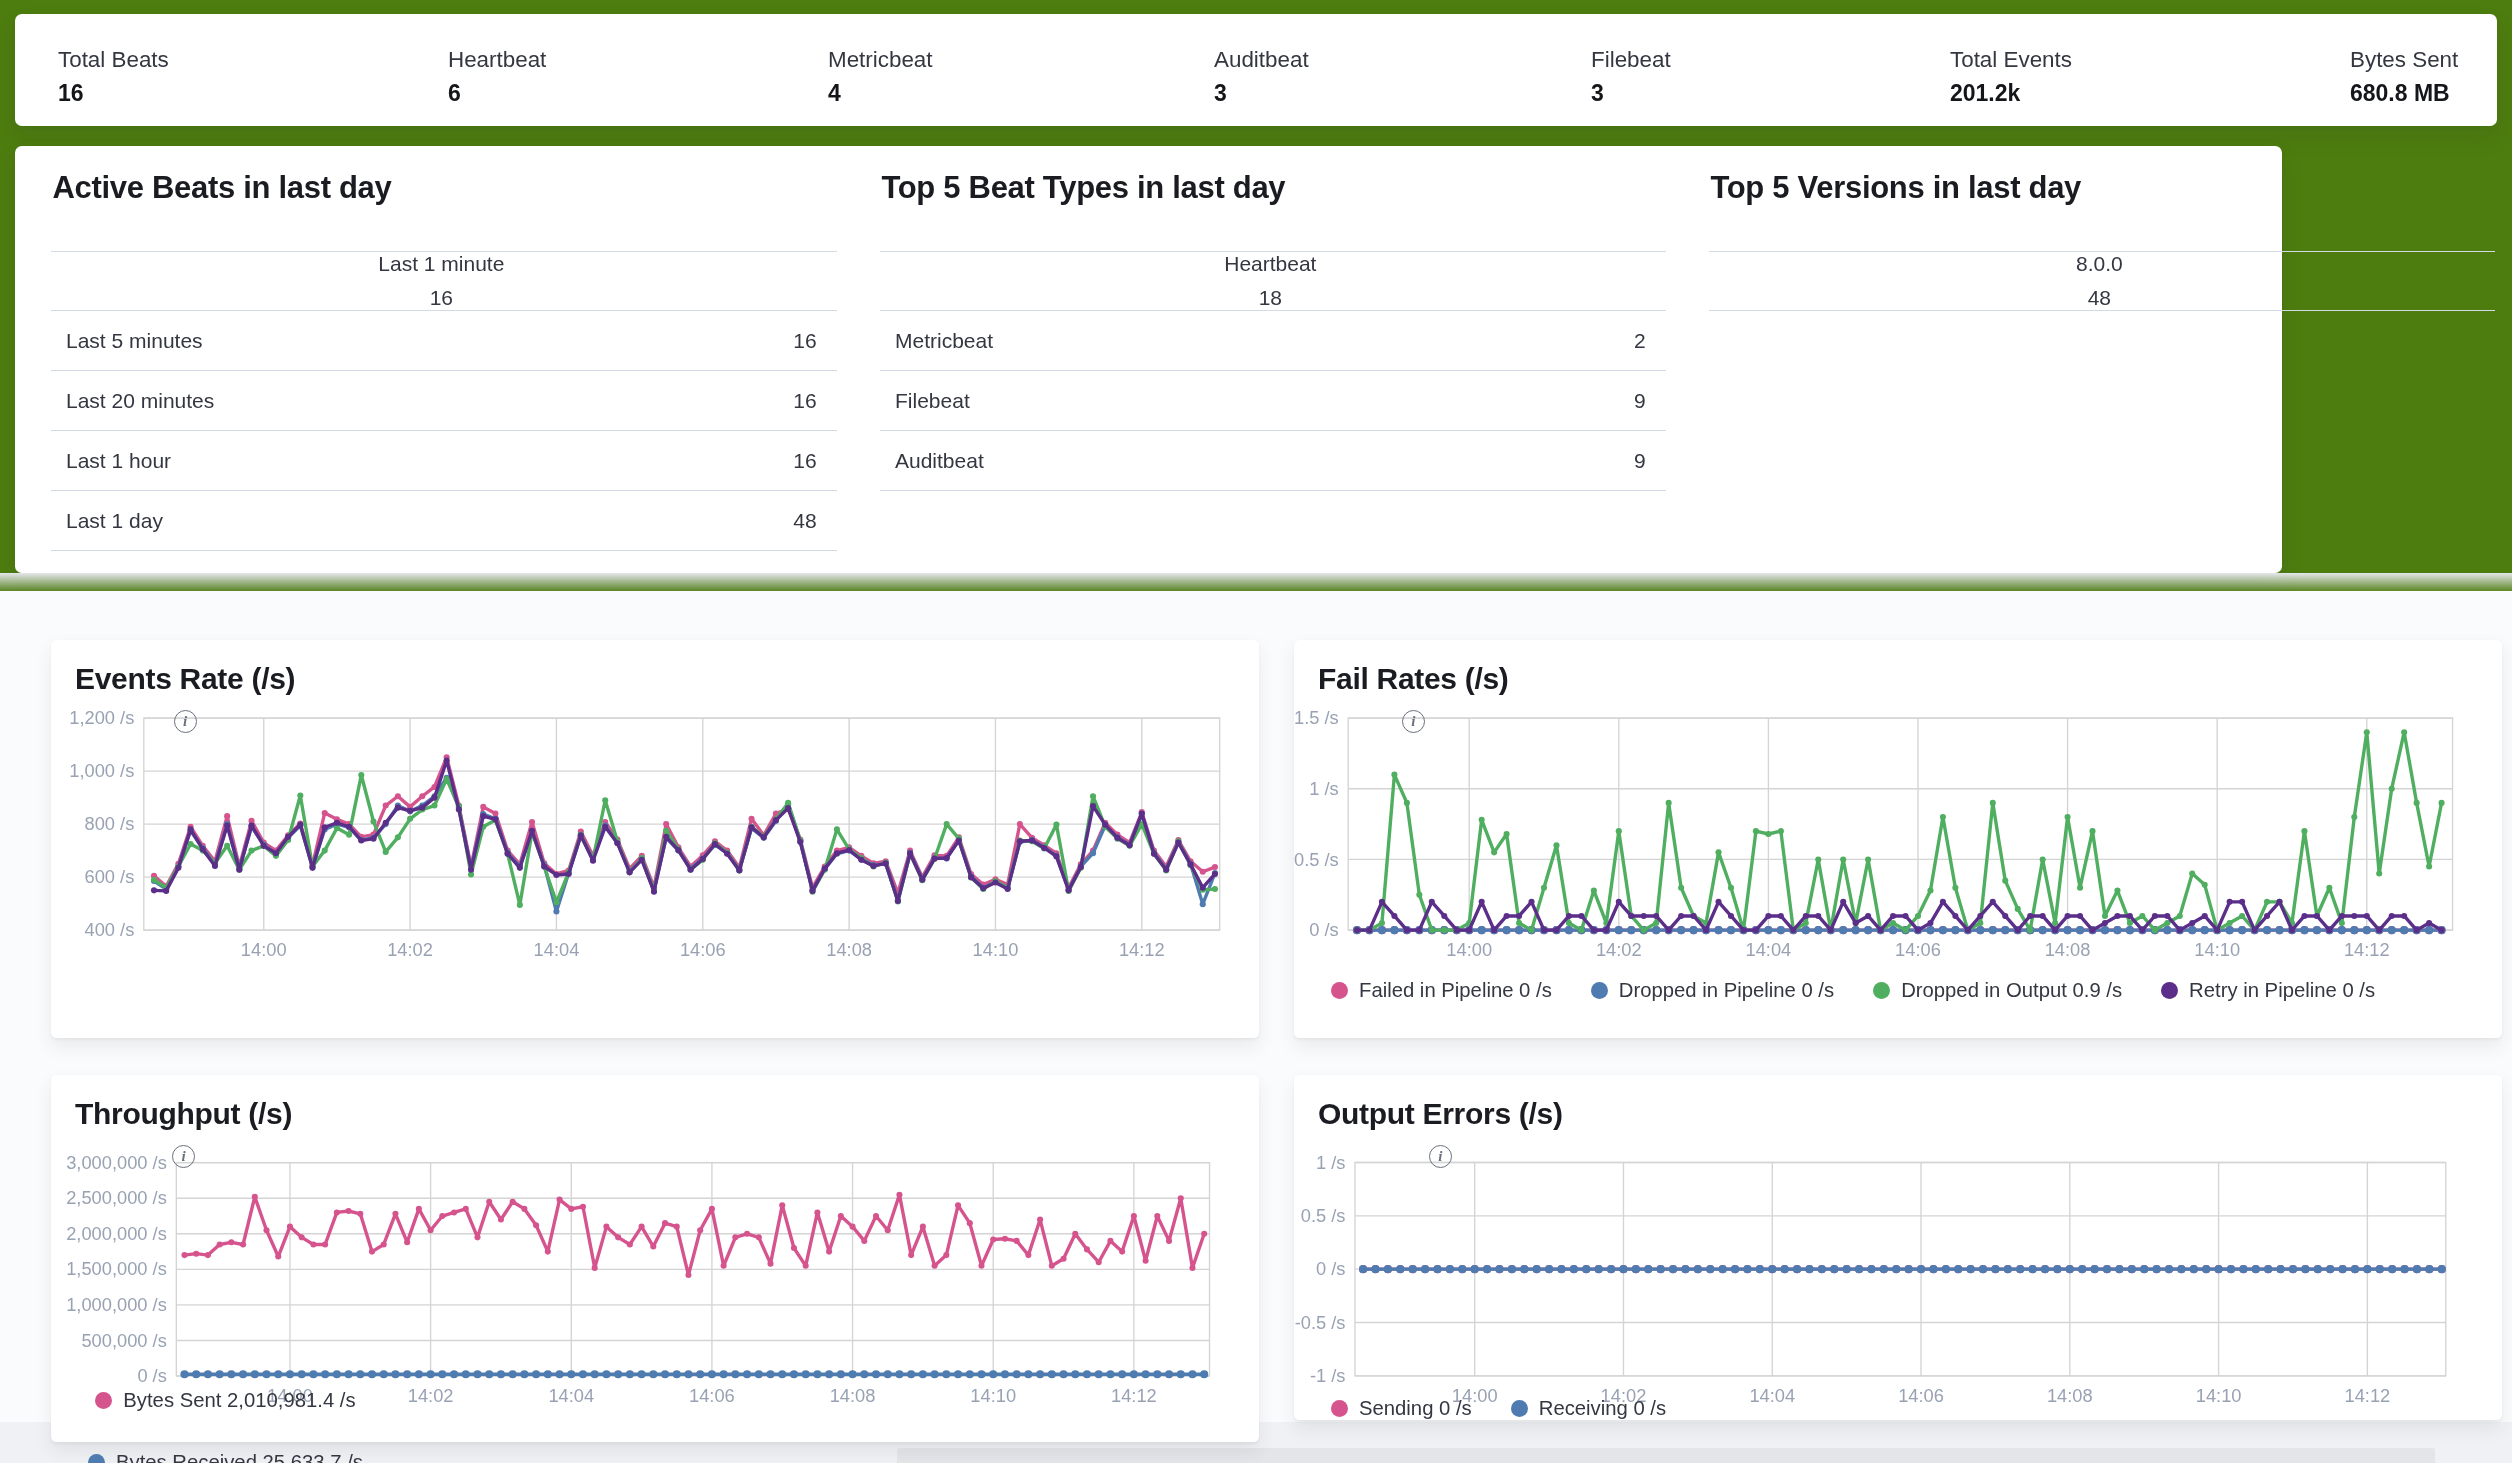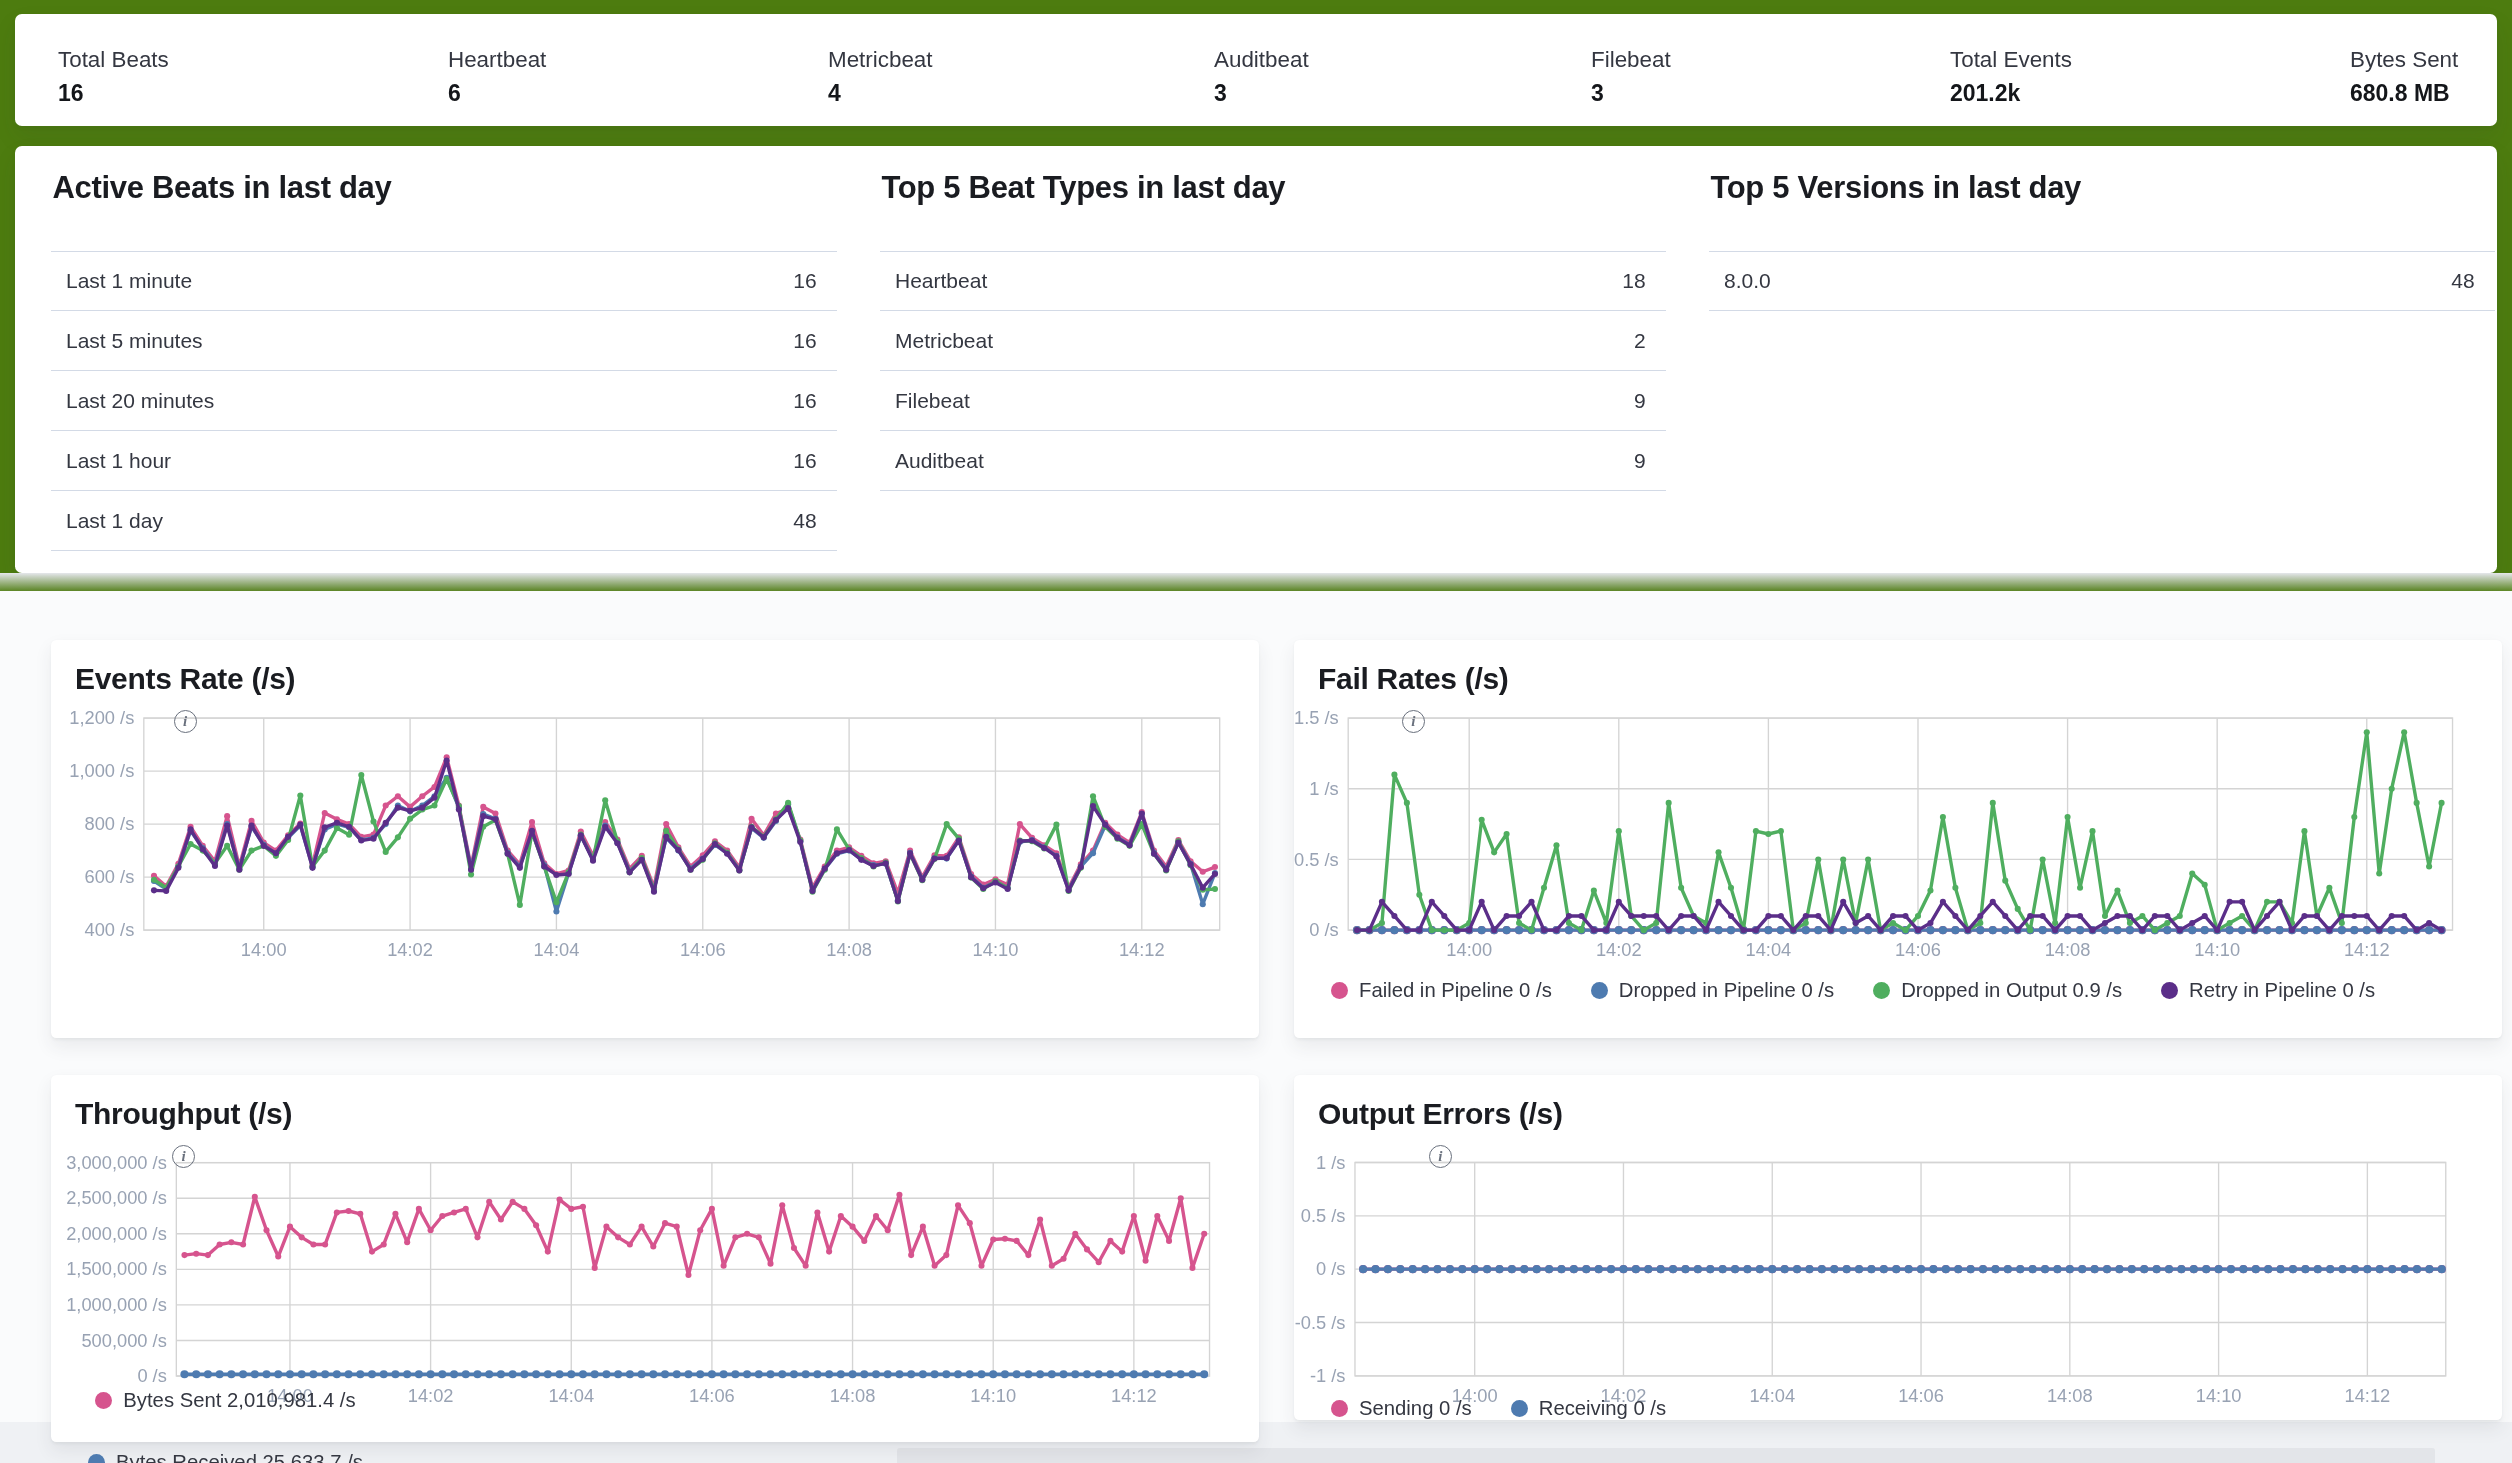--- a/index.html
+++ b/index.html
@@ -11,28 +11,28 @@
   .card {
     position:absolute; background:#ffffff; border-radius:6.8px;
     box-shadow: 0 2px 4.1px rgba(45,50,60,.05), 0 11px 23px rgba(45,50,60,.09);
   }
   
   .stats-card { left:15px; top:13.6px; width:2482px; height:112px; }
   .stat { position:absolute; top:33px; }
   .stat-label { font-size:22.4px; color:#343741; line-height:1.2; }
   .stat-value { font-size:23px; font-weight:700; color:#14161a; margin-top:6.1px; }
   
-  .tables-card { left:15px; top:146px; width:2482px; height:427px; }
+  .tables-card { left:15px; top:146px; width:2267px; height:427px; }
   .tbl { position:absolute; top:0; width:786px; }
   .tbl-0 { left:36px; } .tbl-1 { left:865px; } .tbl-2 { left:1694px; }
   .tbl-title { position:absolute; top:24.4px; left:1.4px; font-size:31px; font-weight:700; color:#1a1c21; letter-spacing:-0.3px; }
   .tbl-rows { position:absolute; top:105px; left:0; right:0; }
   .tbl-row { height:60px; display:flex; align-items:center; justify-content:space-between;
              border-bottom:1.4px solid #d3dae6; padding:0 20.3px 0 15px; }
-  .tbl-row:first-child { border-top:1.4px solid #d3dae6; }
+  .tbl-row:first-child { border-top:1.4px solid #d3dae6;flex-direction:column; }
   .row-label, .row-value { font-size:21px; color:#343741; }
   
   .section-divider { position:absolute; left:0; top:573px; width:2512px; height:20.3px;
     background:linear-gradient(#e5e7eb, rgba(245,246,248,0)); }
   .charts-bg { position:absolute; left:0; top:591px; width:2512px; height:873px; background:#fafbfc; }
   .bottom-strip { position:absolute; left:0; top:1422px; width:2512px; height:42px; background:#eff1f4; }
   .below-shadow { position:absolute; left:897px; top:1448px; width:1538px; height:16.3px;
     background:#e3e5e9; border-radius:2.7px 2.7px 0 0; }
   .chart-card { position:absolute; background:#fff; border-radius:5.4px;
     box-shadow: 0 1.4px 2.7px rgba(45,50,60,.05), 0 8.1px 17.6px rgba(45,50,60,.08); }

